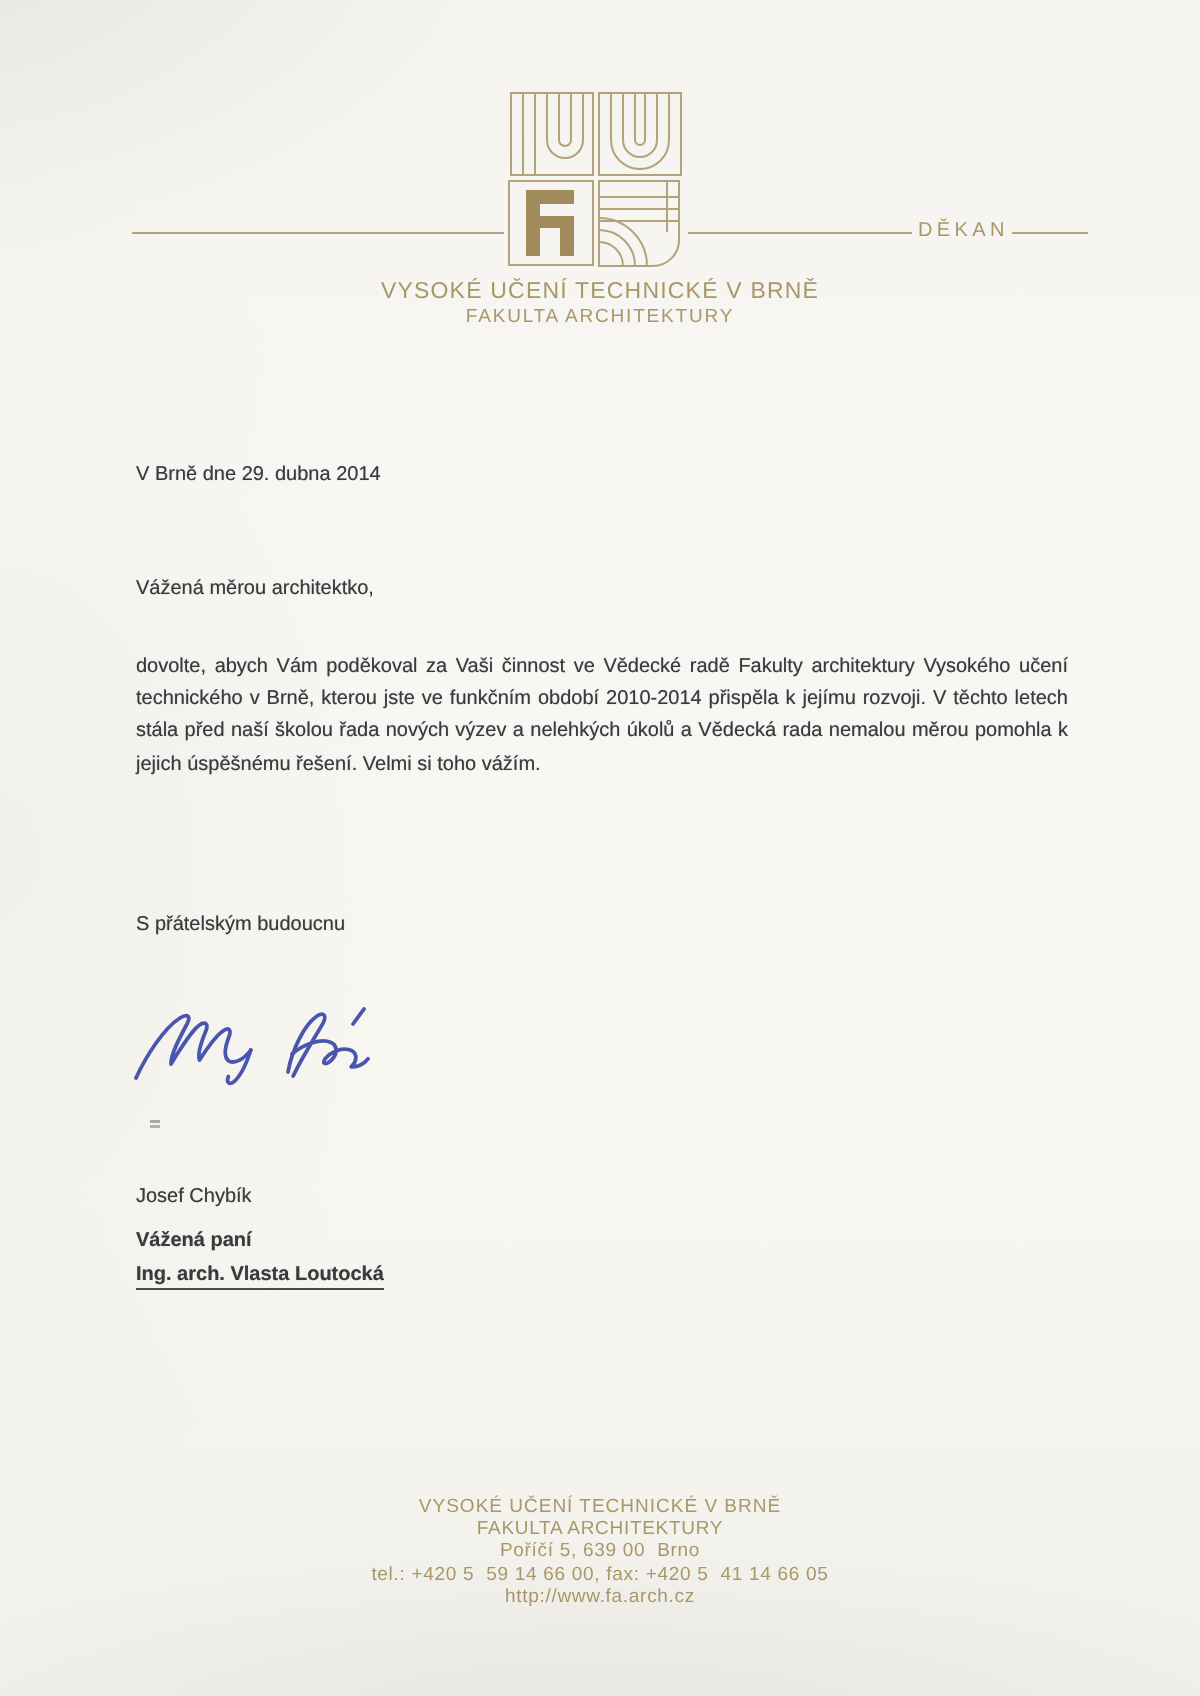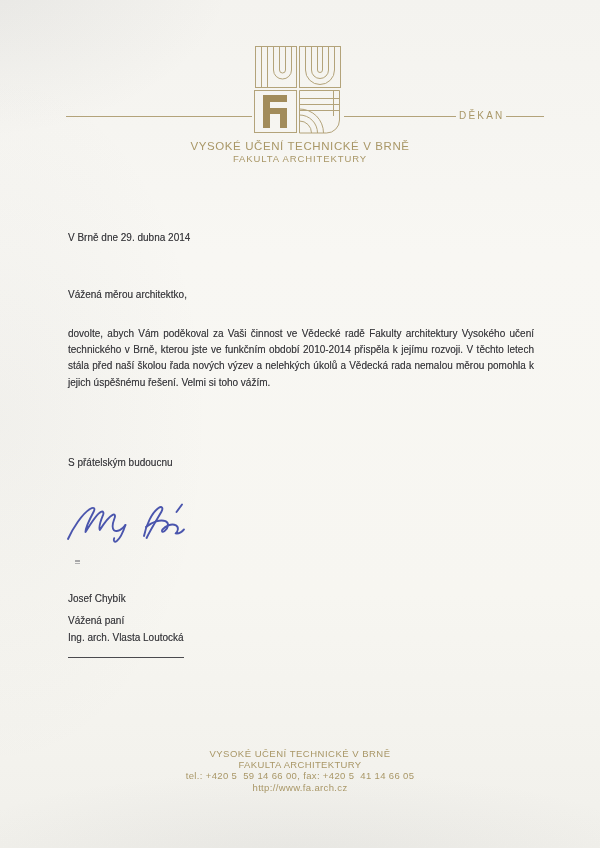--- a/index.html
+++ b/index.html
@@ -26,21 +26,21 @@
   .uni-line{
     left:0;right:0;text-align:center;
     color:#a99767;letter-spacing:.6px;white-space:nowrap;
   }
   .uni-name{font-size:11.5px;}
   .fac-name{font-size:9.5px;letter-spacing:.9px;}
   
   .bodytext{font-size:10px;line-height:16.2px;text-shadow:0 0 .4px rgba(58,58,62,.55);}
   .paras{width:466px;text-align:justify;}
   .paras p{margin:0 0 7px 0;}
-  .underlined{border-bottom:1px solid #4a4a4e;padding-bottom:14px;}
+  .underlined{border-bottom:1px solid #4a4a4e;padding-bottom:1px;}
   .artifact{width:5px;height:6px;opacity:.55;
     background:
       linear-gradient(180deg,#6a6a70 0 1.5px, transparent 1.5px 2.5px, #7a7a80 2.5px 4px, transparent 4px);
   }
   
   .footer{left:0;right:0;text-align:center;color:#a99767;}
   .footer div{font-size:9.5px;line-height:11.2px;letter-spacing:.35px;white-space:pre;}
   .footer .f-uni{letter-spacing:.5px;}
 </style>
 </head>
@@ -111,25 +111,26 @@
       <path d="M82,28 C88,23 96.5,20 101.5,22.2 C105.4,24.2 104.6,29 100.6,32 C98.4,33.6 97.2,32.6 98.4,30.6
                C101.4,26.8 107.6,24.2 112,26.4 C115,28.2 114.2,32.2 111.6,34.4 C114.6,34.8 118,33 120,30.4"></path>
       <path d="M112.5,13 L118,5.5"></path>
     </g>
   </svg>
 
   <div class="abs bodytext" style="left:68px;top:574px;margin-top:17px;">Josef Chybík</div>
 
   <div class="abs artifact" style="left:75px;top:560px;"></div>
 
-  <div class="abs bodytext" style="left:68px;top:613px;">
+  <div class="abs bodytext" style="left:68px;top:613px;font-weight:bold;">
     <div>Vážená paní</div>
     <div style="margin-top:1px;"><span class="underlined">Ing. arch. Vlasta Loutocká</span></div>
   </div>
 
   <div class="abs footer" style="top:748px;">
     <div class="f-uni">VYSOKÉ UČENÍ TECHNICKÉ V BRNĚ</div>
     <div>FAKULTA ARCHITEKTURY</div>
+    <div>Poříčí 5, 639 00  Brno</div>
     <div>tel.: +420 5  59 14 66 00, fax: +420 5  41 14 66 05</div>
     <div>http://www.fa.arch.cz</div>
   </div>
 
 </div>
 
 </body></html>

